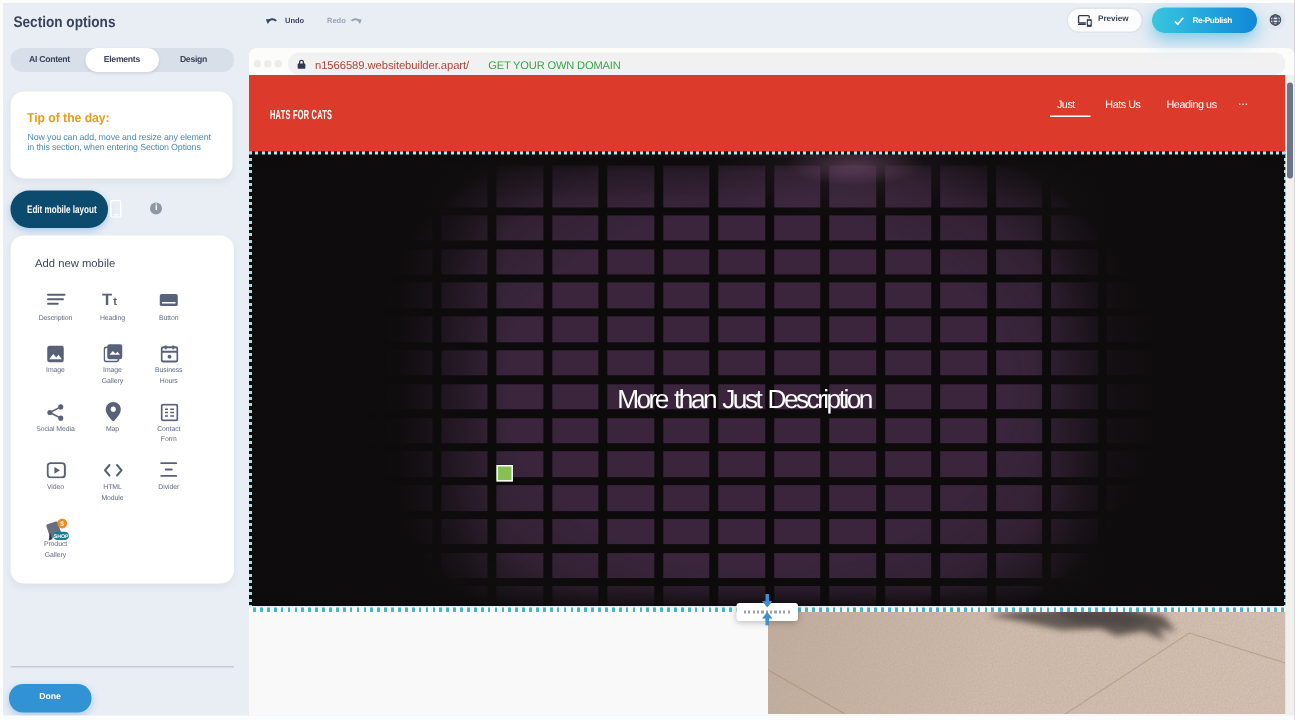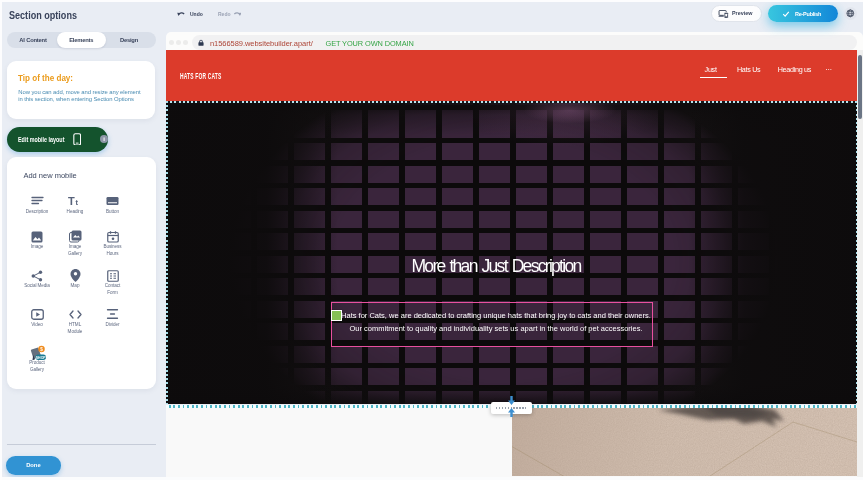--- a/index.html
+++ b/index.html
@@ -6,21 +6,21 @@
 .abs{position:absolute}
 #app{position:absolute;left:0;top:0;width:863px;height:480px;background:#e9edf4}
 
 #so-title{left:9.3px;top:10.2px;font-size:10.3px;font-weight:bold;color:#39435b;transform:scaleX(.88);transform-origin:left;white-space:nowrap}
 #tabs{left:7px;top:31.5px;width:148.7px;height:16.8px;background:#d9dfe9;border-radius:9px}
 .tab{position:absolute;top:0;height:16.8px;line-height:16.8px;font-size:5.8px;font-weight:bold;color:#39435b;text-align:center;letter-spacing:-.2px}
 #tab-sel{position:absolute;left:50px;top:0px;width:48.5px;height:16.8px;background:#fff;border-radius:9px;box-shadow:0 1px 2px rgba(60,70,100,.15)}
 #tipcard{left:7px;top:61px;width:148px;height:58px;background:#fff;border-radius:9px;box-shadow:0 2px 5px rgba(80,90,120,.08)}
 #tiphead{left:18.3px;top:73.2px;font-size:8.6px;font-weight:bold;color:#eb9b1b;transform:scaleX(.94);transform-origin:left;white-space:nowrap}
 .tiptext{left:18.3px;font-size:5.9px;color:#4a8cb2;letter-spacing:-.08px;white-space:nowrap}
-#editbtn{left:7px;top:126.5px;width:101px;height:25px;background:#14532d;border-radius:13px;box-shadow:0 2px 5px rgba(47,144,217,.35)}
+#editbtn{left:7px;top:126.5px;width:65px;height:25px;background:#0c4a6e;border-radius:13px;box-shadow:0 2px 5px rgba(47,144,217,.35)}
 #editbtn span{position:absolute;left:11px;top:135px;font-size:7.2px;font-weight:bold;color:#fff;transform:scaleX(.75);transform-origin:left;white-space:nowrap;top:8.5px}
 #infoc{left:100px;top:134.8px;width:8.4px;height:8.4px;border-radius:50%;background:#8d97a8;color:#fff;font-size:6px;font-weight:bold;text-align:center;line-height:8.4px}
 #elcard{left:7px;top:157px;width:149px;height:232px;background:#fff;border-radius:9px;box-shadow:0 2px 5px rgba(80,90,120,.08)}
 #addnew{left:23.4px;top:171.3px;font-size:7.5px;color:#3c4760}
 .el{position:absolute;width:38px;text-align:center}
 .el svg{display:inline-block}
 .el .lb{font-size:4.6px;color:#5f6981;line-height:7px;margin-top:1.5px;letter-spacing:-.05px}
 
 #undo{left:190px;top:11px;font-size:5px;font-weight:bold;color:#39435b}
 #redo{left:218px;top:11px;font-size:5px;font-weight:bold;color:#9aa2b4}
@@ -98,23 +98,20 @@
   <div class="nav" style="left:736.9px">Hats Us</div>
   <div class="nav" style="left:777.7px">Heading us</div>
   <div style="position:absolute;left:825.5px;top:68.8px;width:1.5px;height:1.5px;border-radius:50%;background:#fff;box-shadow:2.2px 0 0 #fff,4.4px 0 0 #fff"></div>
   <div class="abs" id="homeline"></div>
 
   <div class="abs" id="dark">
     <div id="tiles"></div>
     <div id="vig"></div>
   </div>
   <div class="abs" id="hero2">More than Just Description</div>
-  <div class="abs" id="tbox">
-      <div class="txt">Hats for Cats, we are dedicated to crafting unique hats that bring joy to cats and their owners. Our commitment to quality and individuality sets us apart in the world of pet accessories.</div>
-    </div>
   <div class="abs" id="handle"></div>
 
   <div class="dashh" style="left:166px;top:100.5px;width:691px"></div>
   <div class="dashv" style="left:165.5px;top:101px;height:303px"></div>
   <div class="dashv" style="left:855.5px;top:101px;height:303px"></div>
   <div class="abs" id="dashbot"></div>
 
   <div class="abs" id="next">
     <div id="photo">
       <div class="shade"></div>

